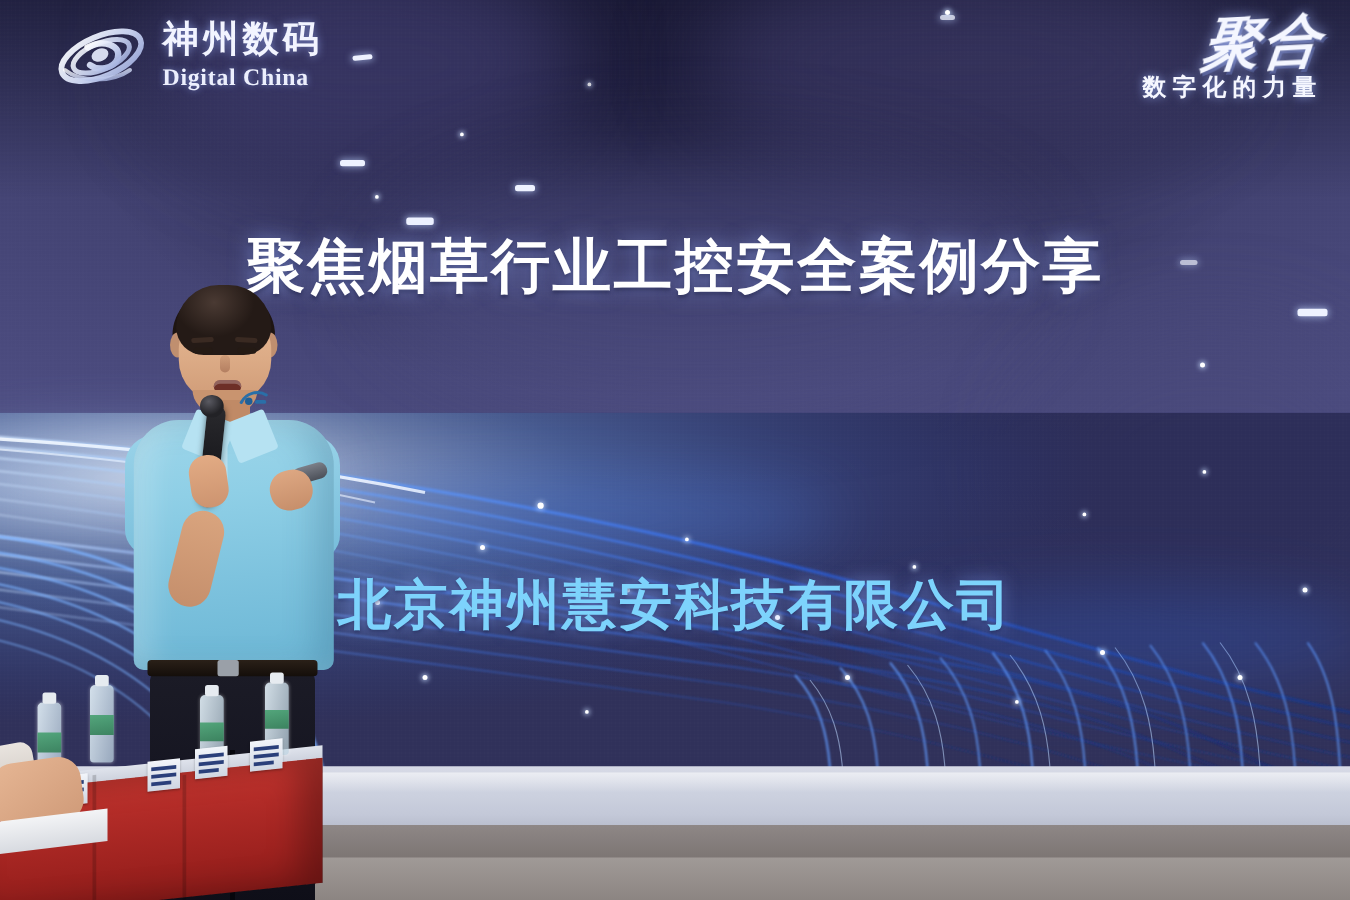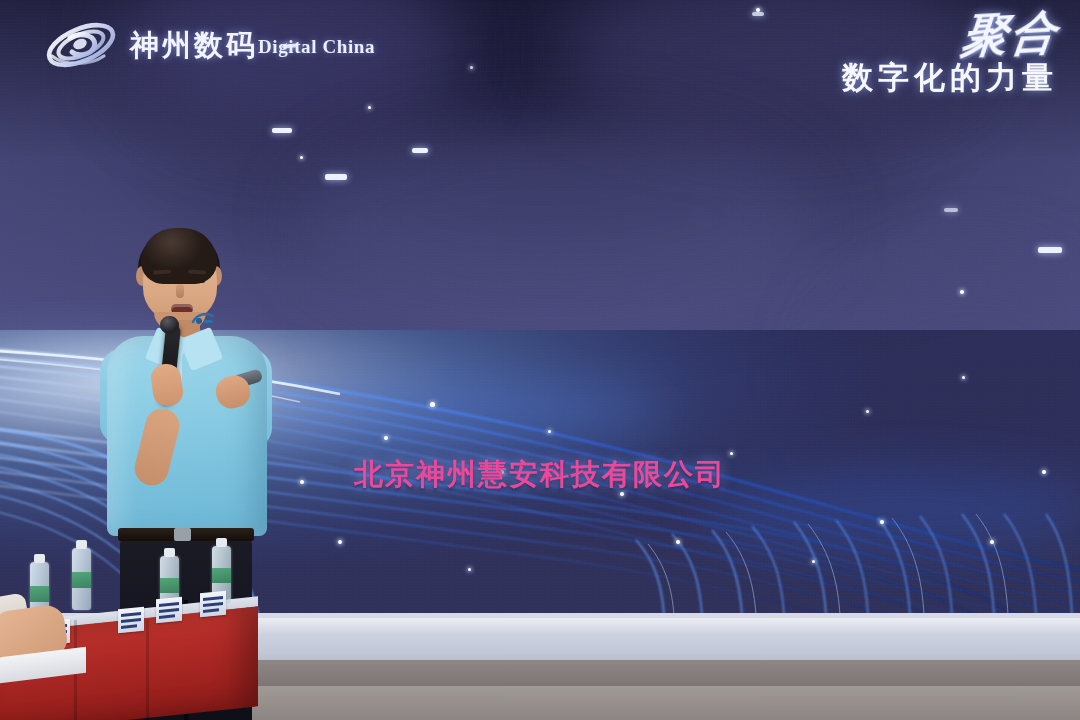--- a/index.html
+++ b/index.html
@@ -31,45 +31,45 @@
 
   .glowband{position:absolute;filter:blur(26px);opacity:.75;border-radius:50%;}
 
   
   .dot{position:absolute;background:#ffffff;border-radius:50%;box-shadow:0 0 4px 1px rgba(200,220,255,.75);}
   .dash{position:absolute;background:#eef2ff;border-radius:2px;box-shadow:0 0 6px 1px rgba(190,210,255,.6);}
 
   
   .logo-left{position:absolute;left:42px;top:14px;display:flex;align-items:center;gap:10px;}
   .dc-mark{width:78px;height:62px;flex:0 0 auto;}
-  .dc-txt{display:flex;flex-direction:row;line-height:1;}
+  .dc-txt{display:flex;flex-direction:column;line-height:1;}
   .dc-cn{font-size:29px;font-weight:700;color:#f2f4ff;letter-spacing:3px;
          text-shadow:0 0 7px rgba(160,180,255,.65);}
   .dc-en{font-size:19px;font-weight:700;color:#eceffd;letter-spacing:.6px;margin-top:6px;
          font-family:"Liberation Serif","DejaVu Serif",serif;
          text-shadow:0 0 6px rgba(150,175,255,.6);}
 
   .logo-right{position:absolute;right:22px;top:14px;text-align:right;}
   .juhe{font-size:46px;font-weight:700;color:#f4f6ff;letter-spacing:2px;line-height:.9;
         font-family:"Liberation Serif","DejaVu Serif",serif;font-style:italic;
         transform:skewX(-9deg) rotate(-3deg);display:inline-block;
         text-shadow:0 0 10px rgba(170,190,255,.75), 2px 2px 0 rgba(120,140,220,.35);
         filter:blur(.25px);}
-  .juhe-sub{margin-top:2px;font-size:31px;font-weight:700;color:#f6f7ff;letter-spacing:5px;
+  .juhe-sub{margin-top:2px;font-size:19px;font-weight:700;color:#f6f7ff;letter-spacing:5px;
         text-shadow:0 0 8px rgba(160,185,255,.7);}
 
   
   .slide-title{position:absolute;left:0;right:0;top:182px;text-align:center;
       font-size:47px;font-weight:700;color:#ffffff;letter-spacing:2px;
       text-shadow:0 0 16px rgba(150,175,255,.55), 0 2px 3px rgba(20,20,50,.5);}
   .slide-date{position:absolute;left:0;right:0;top:349px;text-align:center;
       font-size:30px;font-weight:700;color:#f7f8ff;letter-spacing:1px;
       text-shadow:0 0 12px rgba(150,175,255,.5);}
   .slide-company{position:absolute;left:0;right:0;top:455px;text-align:center;
-      font-size:29px;font-weight:700;color:#ec4899;letter-spacing:2px;
+      font-size:43px;font-weight:700;color:#7dd3fc;letter-spacing:2px;
       text-shadow:0 0 14px rgba(140,170,255,.6), 0 2px 3px rgba(15,20,60,.55);}
 
   
   .floor-front{position:absolute;left:0;top:613px;width:1080px;height:50px;
     background:linear-gradient(180deg,#d7dae6 0%,#ccd1df 45%,#c3c8d8 78%,#b7bccb 100%);}
   .floor-edge{position:absolute;left:0;top:660px;width:1080px;height:60px;
     background:linear-gradient(180deg,#8e8786 0%,#7e7775 40%,#6f6866 100%);}
   .floor-edge2{position:absolute;left:0;top:686px;width:1080px;height:34px;
     background:linear-gradient(180deg,#a9a3a0 0%,#938c89 100%);opacity:.8;}
   .floor-sheen{position:absolute;left:0;top:618px;width:1080px;height:16px;
@@ -318,20 +318,21 @@
       <span class="dc-cn">神州数码</span>
       <span class="dc-en">Digital China</span>
     </div>
   </div>
 
   <div class="logo-right">
     <div class="juhe">聚合</div>
     <div class="juhe-sub">数字化的力量</div>
   </div>
 
+  <div class="slide-title">聚焦烟草行业工控安全案例分享</div>
   <div class="slide-company">北京神州慧安科技有限公司</div>
 
   <div class="floor-front"></div>
   <div class="floor-sheen"></div>
   <div class="floor-edge"></div>
   <div class="floor-edge2"></div>
 
   <div class="speaker">
     <div class="sp-pants"></div>
     <div class="sp-leg-split"></div>

